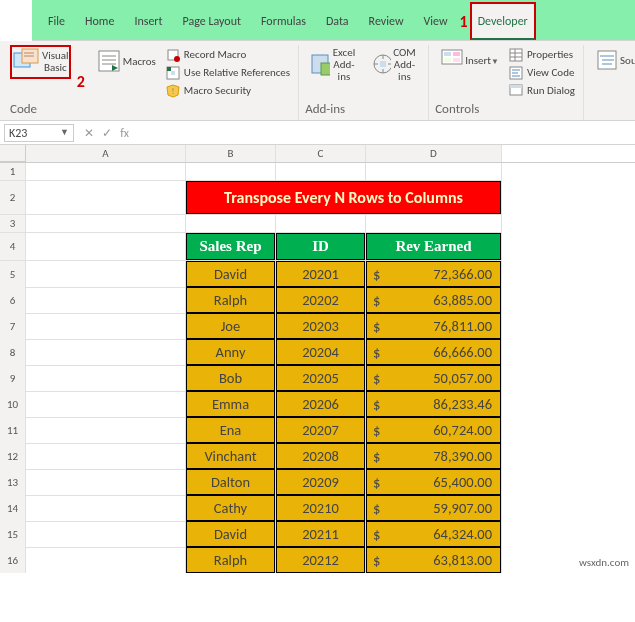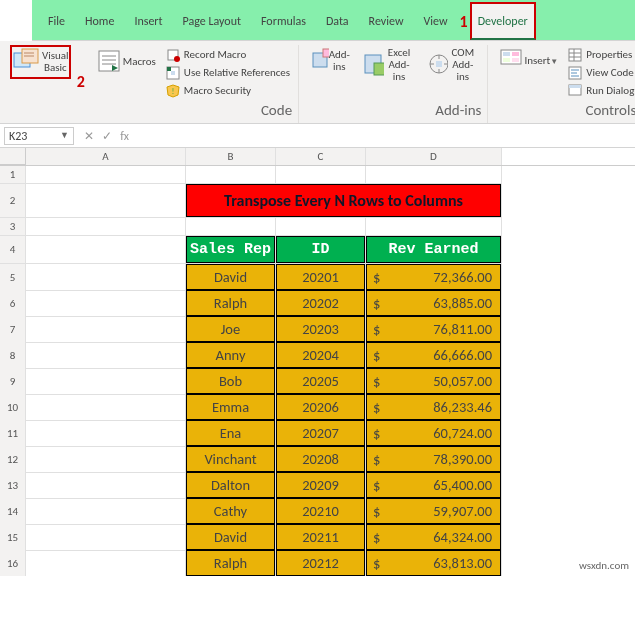--- a/index.html
+++ b/index.html
@@ -55,24 +55,24 @@
     border-right: 1px solid #e1dfdd;
   }
   .ribbon-group:last-child { border-right: none; }
   .group-body {
     display: flex;
     align-items: flex-start;
     gap: 4px;
     flex: 1;
   }
   .group-label {
-    font-size: 15px;
+    font-size: 13px;
     color: #666;
     padding: 2px 0 4px;
-    text-align: right;
+    text-align: left;
     width: 100%;
   }
   .big-btn {
     display: flex;
     flex-direction: row;
     align-items: center;
     justify-content: flex-start;
     padding: 2px 4px;
     cursor: pointer;
     text-align: center;
@@ -164,32 +164,32 @@
   }
   .select-all {
     background: #f3f2f1;
     border-right: 1px solid #ccc;
     border-bottom: 1px solid #ccc;
   }
 
   
   .t-title {
     background: #ff0000;
-    color: #0f172a;
+    color: #fef9c3;
     font-family: Calibri, Arial, sans-serif;
     font-weight: bold;
     font-size: 16px;
     text-align: center;
     border: 1px solid #000;
     padding: 6px 0;
   }
   .t-head {
     background: #00b050;
     color: #fff;
-    font-family: Liberation Mono, monospace;
+    font-family: Liberation Serif, serif;
     font-weight: bold;
     font-size: 15px;
     text-align: center;
     border: 1px solid #000;
     padding: 4px 0;
   }
   .t-cell {
     font-family: Calibri, Arial, sans-serif;
     font-size: 14.5px;
     border: 1px solid #000;
@@ -281,28 +281,20 @@
         </div>
       </div>
     </div>
     <div class="group-label">Code</div>
   </div>
 
   <div class="ribbon-group">
     <div class="group-body">
       <div class="big-btn">
         <svg width="26" height="26">
-            <rect x="4" y="6" width="14" height="14" fill="#cde" stroke="#5a90bd"></rect>
-            <rect x="14" y="2" width="8" height="8" fill="#fbd" stroke="#c77"></rect>
-          </svg>
-        <span style="white-space:pre-line;">Add-
-ins</span>
-      </div>
-      <div class="big-btn">
-        <svg width="26" height="26">
             <rect x="3" y="4" width="16" height="18" fill="#cde" stroke="#5a90bd"></rect>
             <rect x="12" y="12" width="12" height="12" fill="#9c6" stroke="#595"></rect>
           </svg>
         <span style="white-space:pre-line;">Excel
 Add-ins</span>
       </div>
       <div class="big-btn">
         <svg width="26" height="26">
             <circle cx="13" cy="13" r="9" fill="none" stroke="#888"></circle>
             <path d="M13 4v4M13 18v4M4 13h4M18 13h4" stroke="#888"></path>

